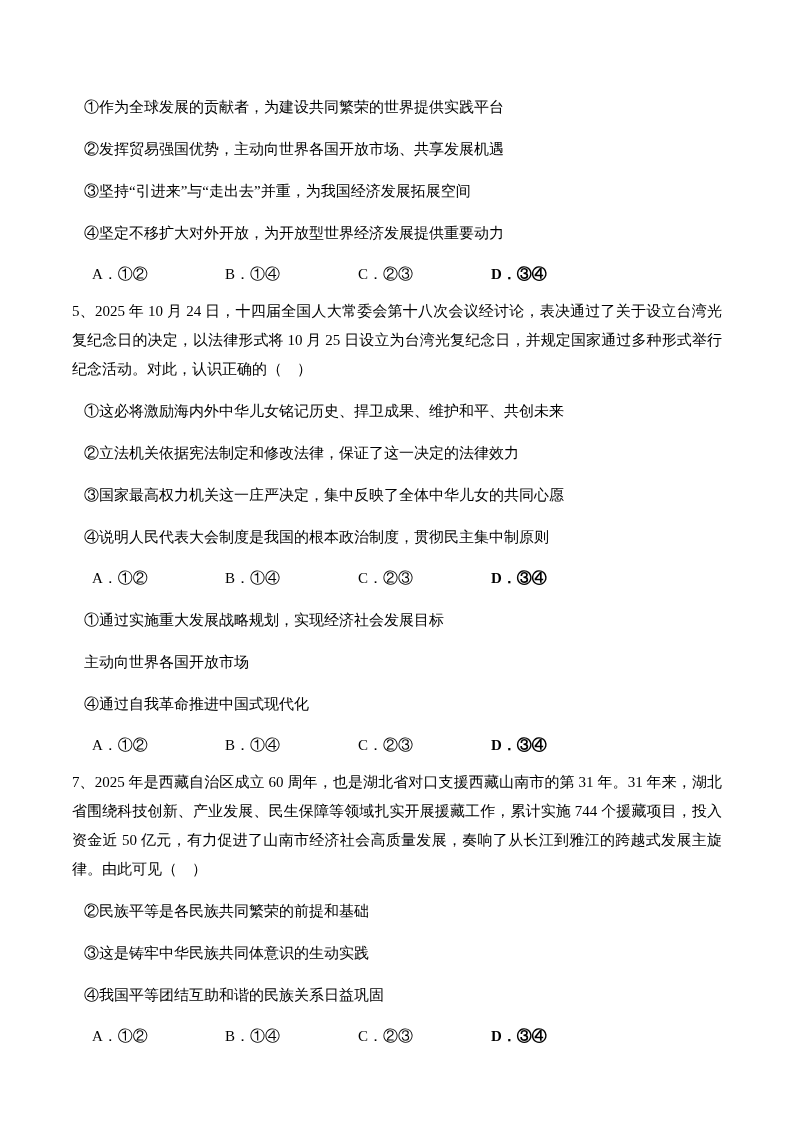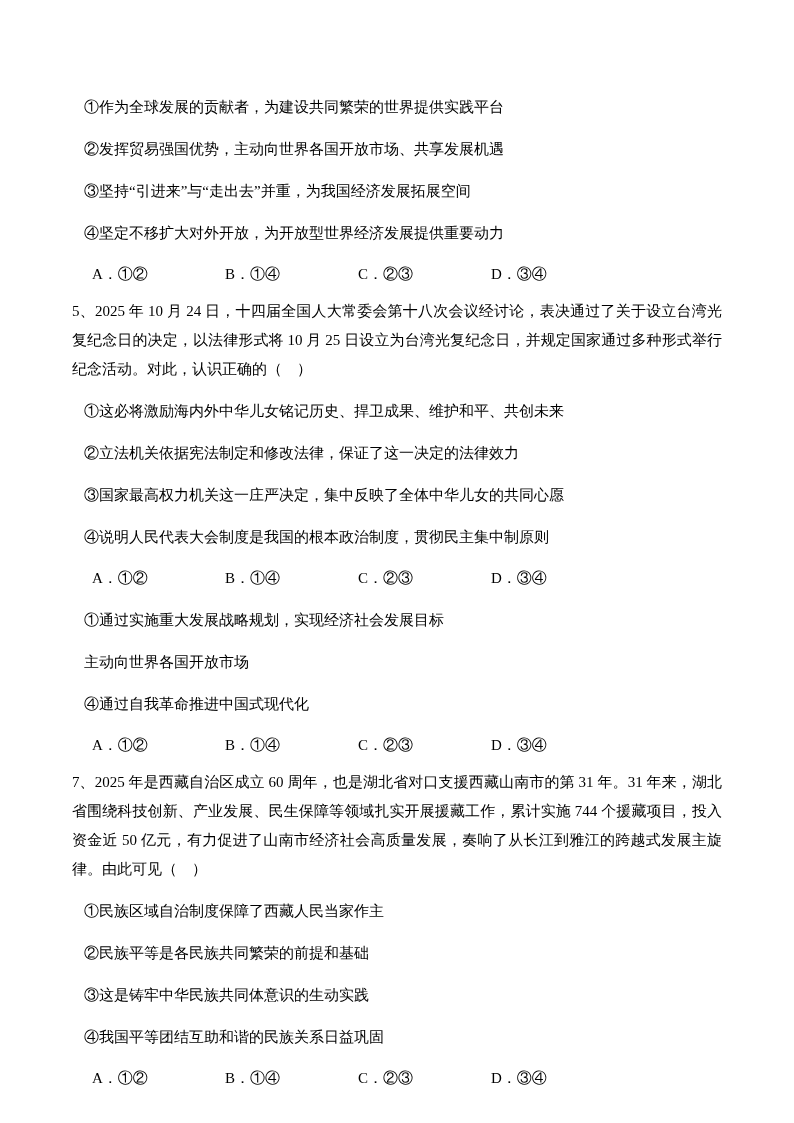--- a/index.html
+++ b/index.html
@@ -38,20 +38,21 @@
     padding-left: 20px;
     line-height: 29px;
   }
   .choice {
     display: inline-block;
     width: 133px;
     white-space: nowrap;
   }
   .choice:last-child {
     width: auto;
+    font-weight: bold;
   }
 </style>
 </head>
 <body>
 
 <div class="page">
 
   <section class="question">
     <p class="option">①作为全球发展的贡献者，为建设共同繁荣的世界提供实践平台</p>
     <p class="option">②发挥贸易强国优势，主动向世界各国开放市场、共享发展机遇</p>
@@ -86,21 +87,20 @@
     <p class="choices">
       <span class="choice">A．①②</span>
       <span class="choice">B．①④</span>
       <span class="choice">C．②③</span>
       <span class="choice">D．③④</span>
     </p>
   </section>
 
   <section class="question">
     <p class="stem">7、2025 年是西藏自治区成立 60 周年，也是湖北省对口支援西藏山南市的第 31 年。31 年来，湖北省围绕科技创新、产业发展、民生保障等领域扎实开展援藏工作，累计实施 744 个援藏项目，投入资金近 50 亿元，有力促进了山南市经济社会高质量发展，奏响了从长江到雅江的跨越式发展主旋律。由此可见（　）</p>
-    <p class="option">①民族区域自治制度保障了西藏人民当家作主</p>
     <p class="option">②民族平等是各民族共同繁荣的前提和基础</p>
     <p class="option">③这是铸牢中华民族共同体意识的生动实践</p>
     <p class="option">④我国平等团结互助和谐的民族关系日益巩固</p>
     <p class="choices">
       <span class="choice">A．①②</span>
       <span class="choice">B．①④</span>
       <span class="choice">C．②③</span>
       <span class="choice">D．③④</span>
     </p>
   </section>

